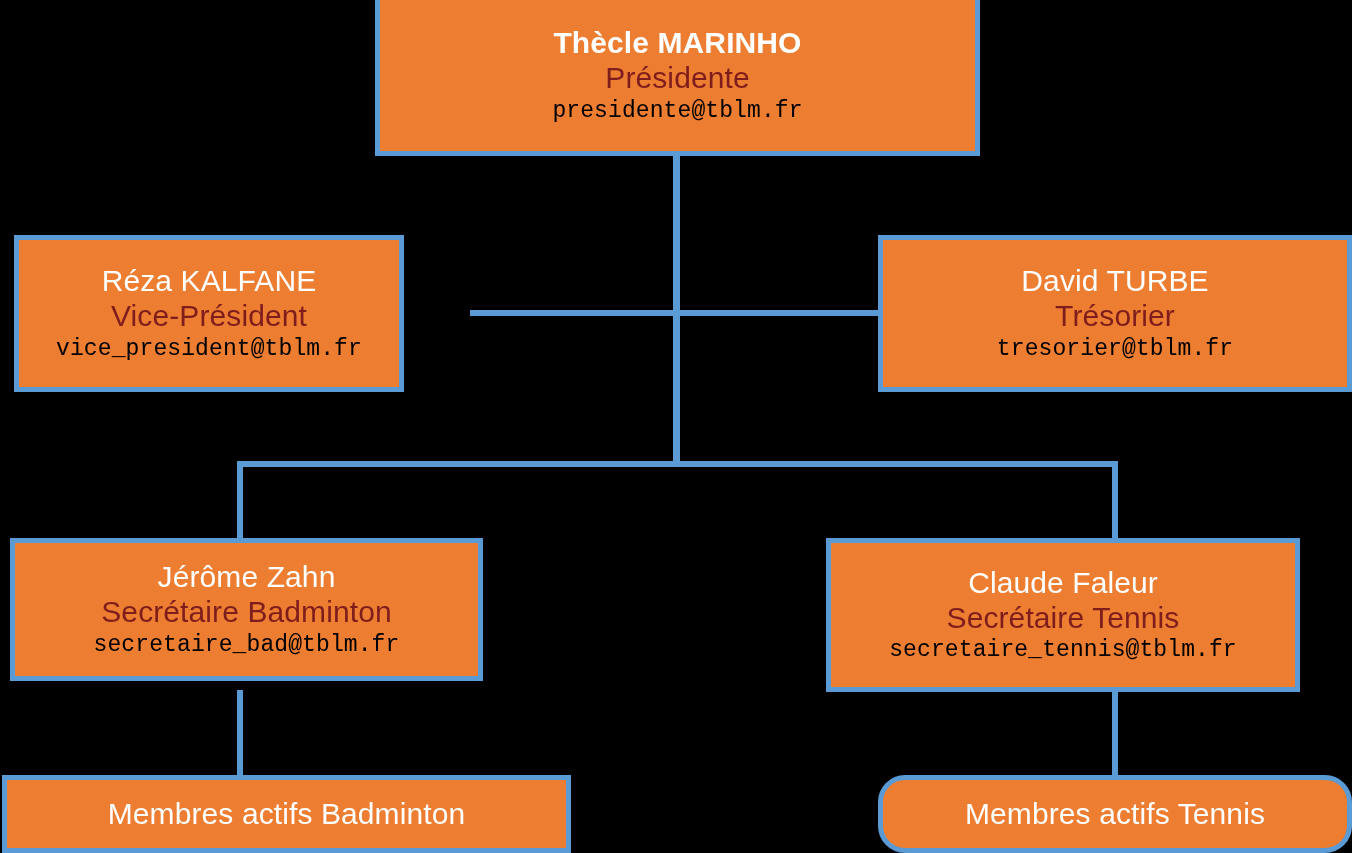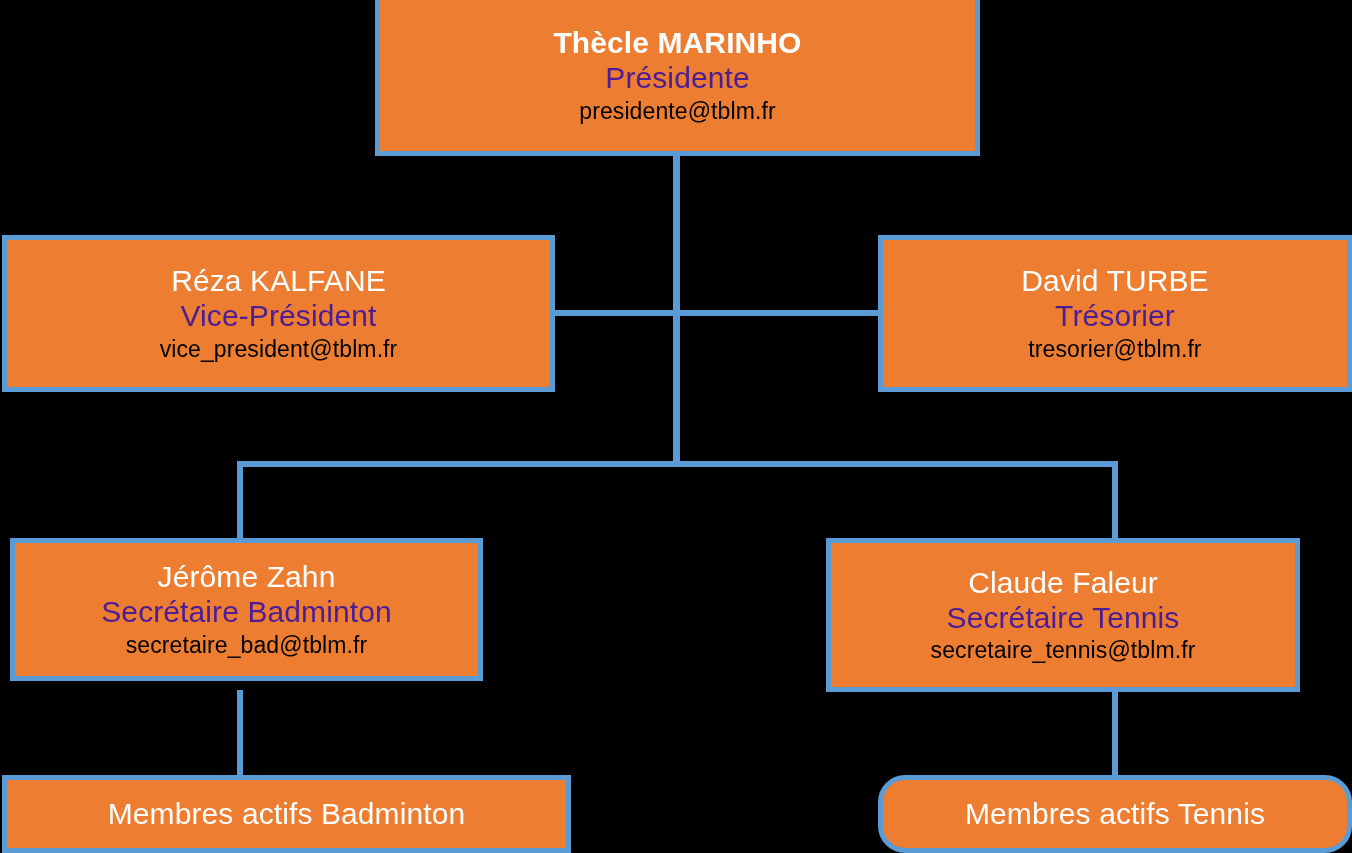--- a/index.html
+++ b/index.html
@@ -40,39 +40,40 @@
   .node-name {
     color: #FFFFFF;
     font-size: 30px;
     font-weight: normal;
     letter-spacing: 0.1px;
   }
   .node-name.bold {
     font-weight: bold;
   }
   .node-role {
-    color: #4c1d95;
+    color: #7f1d1d;
     font-size: 30px;
     letter-spacing: 0.1px;
   }
   .node-email {
     color: #000000;
     font-size: 23px;
     margin-top: 2px;
     letter-spacing: 0.1px;
+    font-family: Liberation Mono, monospace;
   }
   .node-simple {
     color: #FFFFFF;
     font-size: 30px;
     letter-spacing: 0.1px;
   }
 
   
   #node-president { left: 375px; top: -5px;  width: 605px; height: 161px; }
-  #node-vice      { left: 2px;   top: 235px; width: 553px; height: 157px; }
+  #node-vice      { left: 14px;   top: 235px; width: 390px; height: 157px; }
   #node-tresorier { left: 878px; top: 235px; width: 474px; height: 157px; }
   #node-sec-bad   { left: 10px;   top: 538px; width: 473px; height: 143px; }
   #node-sec-ten   { left: 826px; top: 538px; width: 474px; height: 154px; }
   #node-mem-bad   { left: 2px;   top: 775px; width: 569px; height: 78px; }
   #node-mem-ten   { left: 878px; top: 775px; width: 474px; height: 78px; border-radius: 27px; }
 
   
   #conn-pres-down   { left: 673px; top: 152px; width: 7px;  height: 314px; }
   
   #conn-tier2-bar   { left: 470px; top: 310px; width: 412px; height: 6px; }

